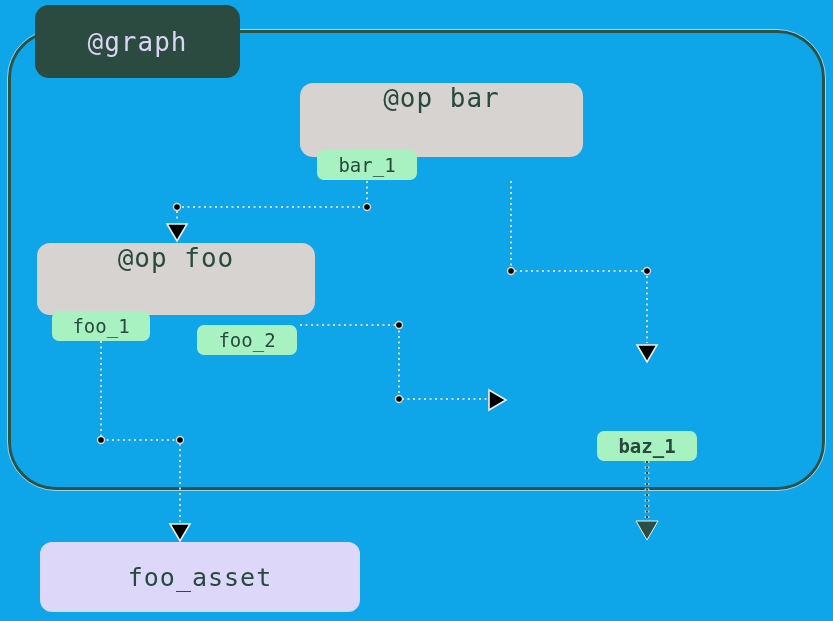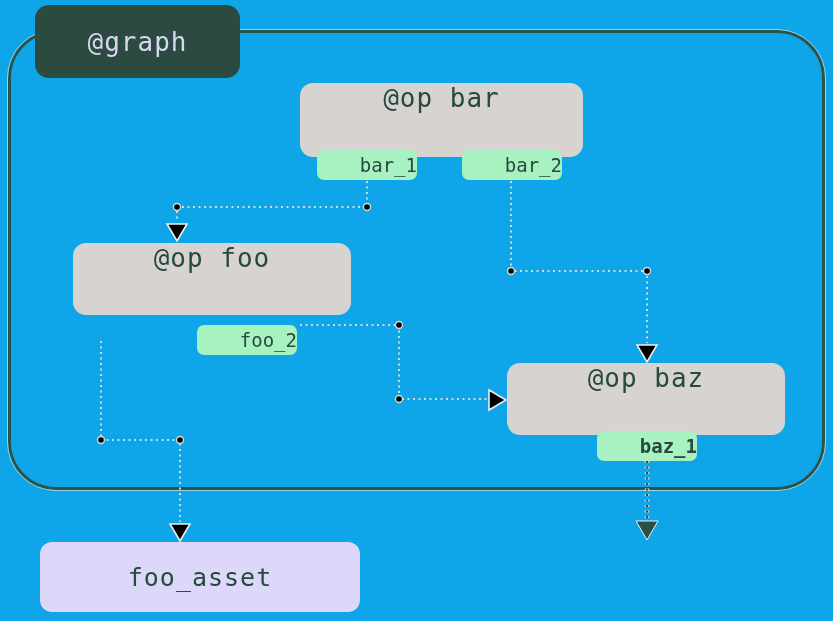--- a/index.html
+++ b/index.html
@@ -17,25 +17,25 @@
     background:#2b4a40;border-radius:14px;
     display:flex;align-items:center;justify-content:center;
     color:#d9d5f2;font-size:26px;letter-spacing:1px;
   }
   .op-node{
     position:absolute;background:#d6d3d1;border-radius:13px;
     display:flex;align-items:flex-start;justify-content:center;
     color:#27493e;font-size:26px;letter-spacing:1px;
   }
   .op-bar{left:300px;top:83px;width:283px;height:74px;}
-  .op-foo{left:37px;top:243px;width:278px;height:72px;margin-left:36px;}
+  .op-foo{left:37px;top:243px;width:278px;height:72px;}
   .op-baz{left:507px;top:363px;width:278px;height:72px;}
   .out-tag{
     position:absolute;height:30px;background:#a8f2c1;border-radius:7px;
-    display:flex;align-items:center;justify-content:flex-end;
+    display:flex;align-items:center;justify-content:center;
     color:#27493e;font-size:19px;
   }
   .tag-bar1{left:317px;top:150px;width:100px;}
   .tag-bar2{left:462px;top:150px;width:100px;}
   .tag-foo1{left:52px;top:311px;width:98px;}
   .tag-foo2{left:197px;top:325px;width:100px;}
   .tag-baz1{left:597px;top:431px;width:100px;font-weight:bold;}
   .asset-node{
     position:absolute;background:#ddd8f9;border-radius:12px;
     display:flex;align-items:center;justify-content:center;
@@ -98,29 +98,26 @@
   <div class="graph-badge">
     <span>@graph</span>
   </div>
 
   <div class="op-node op-bar">
     <span>@op bar</span>
   </div>
   <div class="op-node op-foo">
     <span>@op foo</span>
   </div>
-  <div class="op-node op-baz">
-    <span>@op baz</span>
-  </div>
 
   <div class="out-tag tag-bar1">
     <span>bar_1</span>
   </div>
-  <div class="out-tag tag-bar2">
-    <span>bar_2</span>
+  <div class="out-tag tag-foo1">
+    <span>foo_1</span>
   </div>
   <div class="out-tag tag-foo2">
     <span>foo_2</span>
   </div>
   <div class="out-tag tag-baz1">
     <span>baz_1</span>
   </div>
 
   <div class="asset-node asset-foo">
     <span>foo_asset</span>

